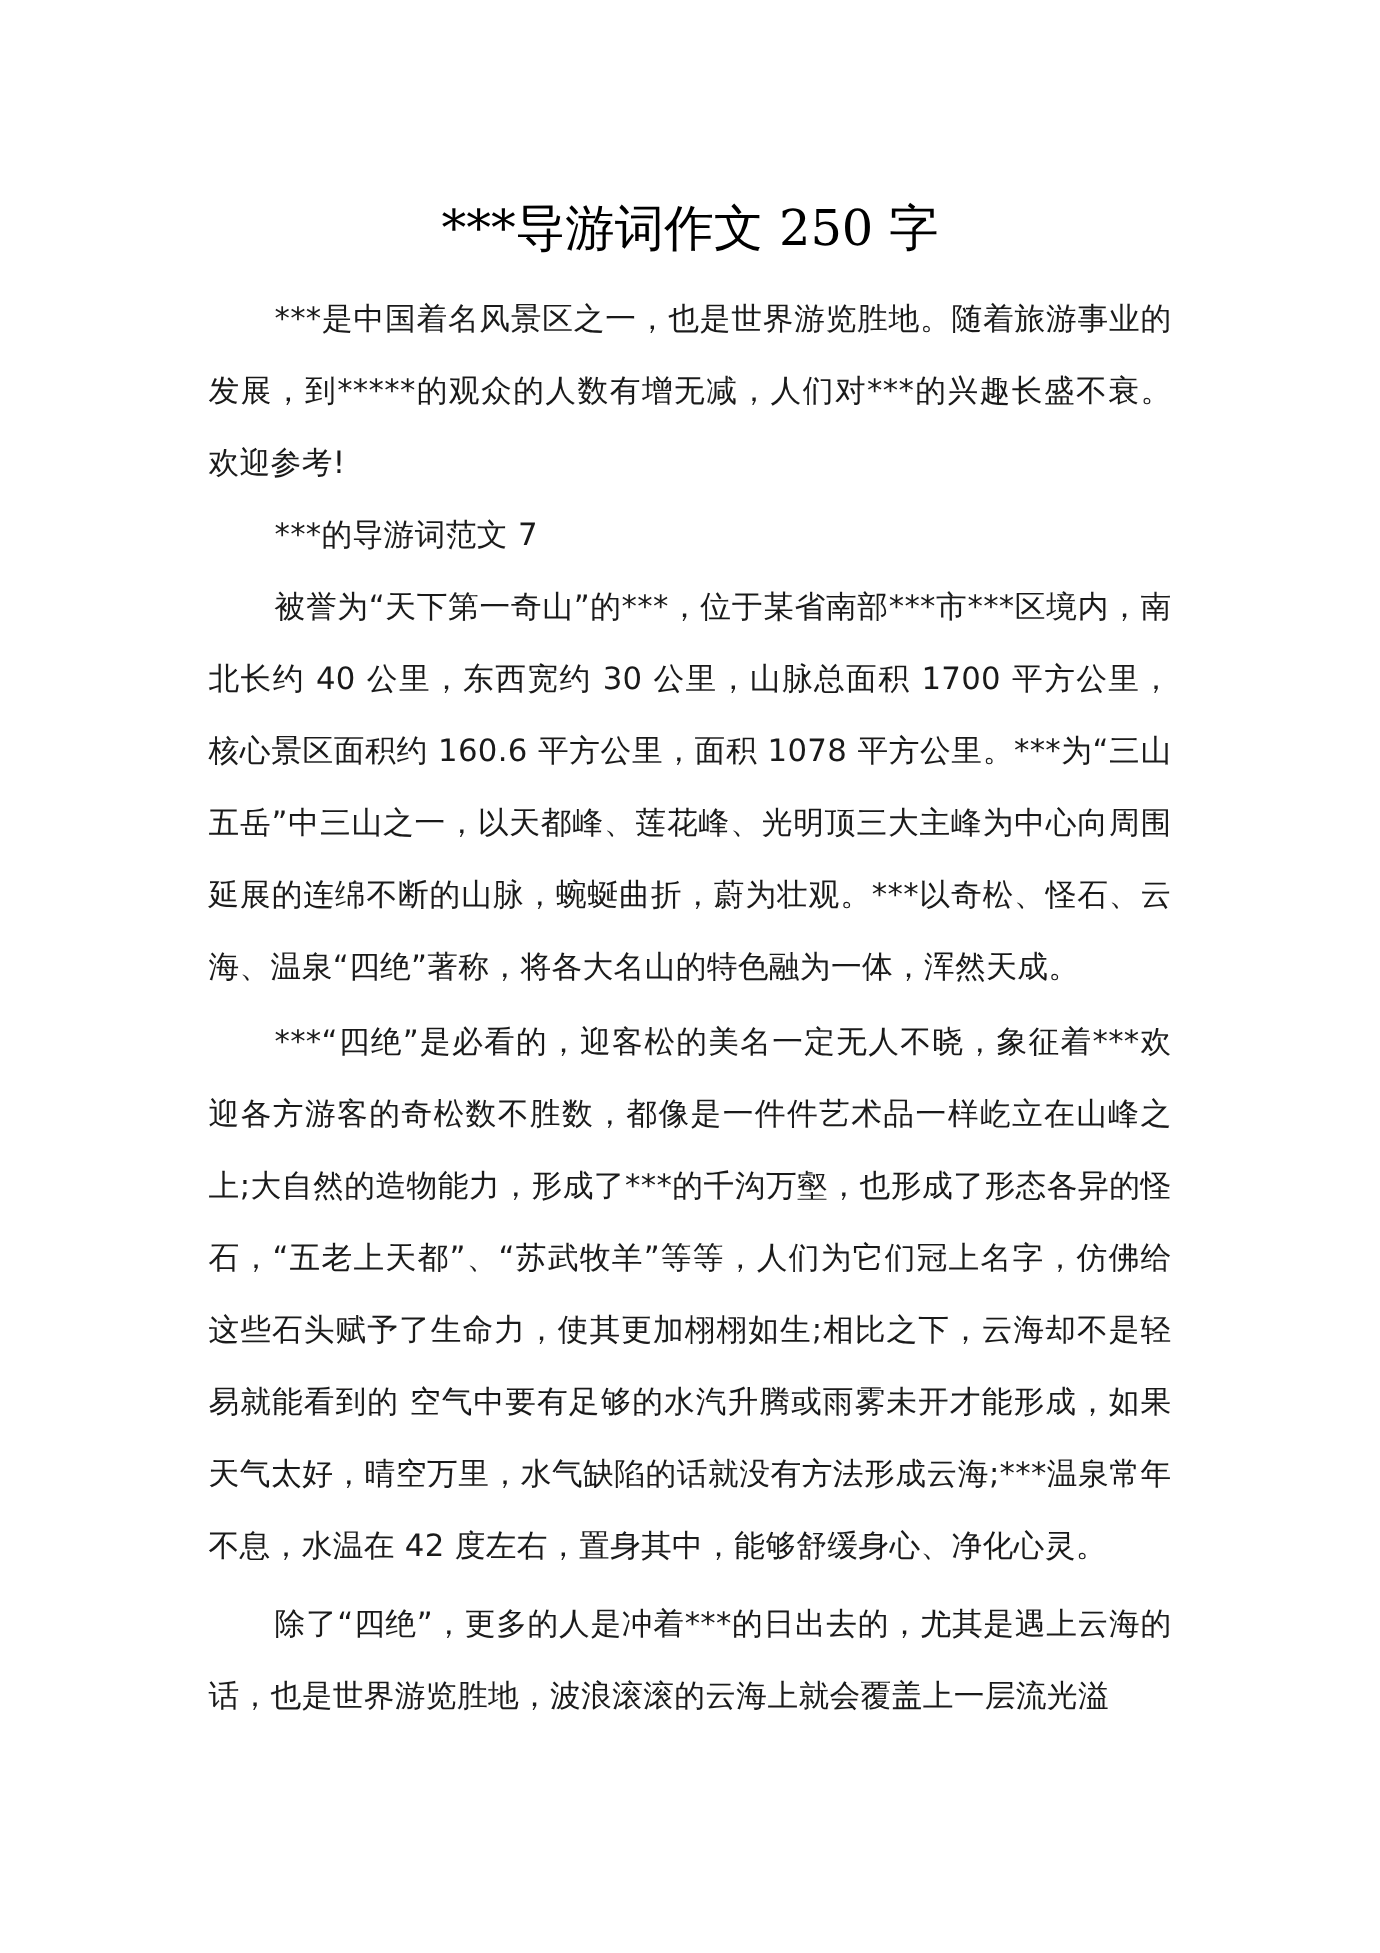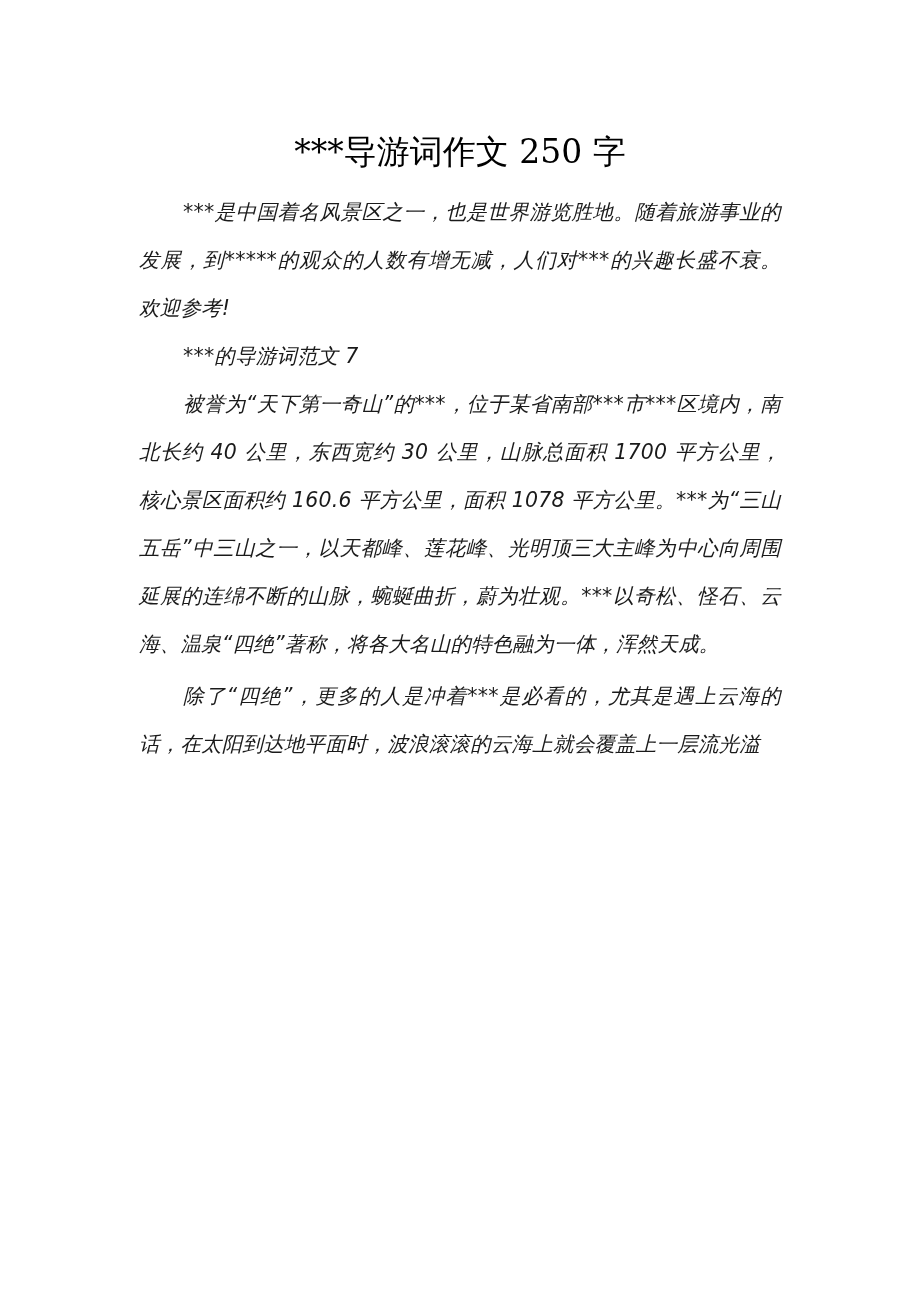--- a/index.html
+++ b/index.html
@@ -33,21 +33,20 @@
     line-height: 48px;
     font-weight: normal;
     color: #000;
     margin: 0;
   }
   .body {
     position: absolute;
     left: 139px;
     top: 188px;
     width: 642px;
-    font-style: italic;
   }
   .para {
     margin: 0;
     font-size: 20.5px;
     line-height: 48px;
     text-indent: 44px;
     text-align: justify;
     text-justify: inter-character;
     letter-spacing: 0.2px;
     word-break: break-all;
@@ -63,15 +62,16 @@
 </head>
 <body>
 
 <div class="page">
   <h1 class="title">***导游词作文 250 字</h1>
 
   <div class="body">
     <p class="para">***是中国着名风景区之一，也是世界游览胜地。随着旅游事业的发展，到*****的观众的人数有增无减，人们对***的兴趣长盛不衰。欢迎参考!</p>
     <p class="para">***的导游词范文 7</p>
     <p class="para">被誉为“天下第一奇山”的***，位于某省南部***市***区境内，南北长约 40 公里，东西宽约 30 公里，山脉总面积 1700 平方公里，核心景区面积约 160.6 平方公里，面积 1078 平方公里。***为“三山五岳”中三山之一，以天都峰、莲花峰、光明顶三大主峰为中心向周围延展的连绵不断的山脉，蜿蜒曲折，蔚为壮观。***以奇松、怪石、云海、温泉“四绝”著称，将各大名山的特色融为一体，浑然天成。</p>
-    <p class="para gap-lg">除了“四绝”，更多的人是冲着***是必看的，尤其是遇上云海的话，在太阳到达地平面时，波浪滚滚的云海上就会覆盖上一层流光溢</p>
+    <p class="para gap">***“四绝”是必看的，迎客松的美名一定无人不晓，象征着***欢迎各方游客的奇松数不胜数，都像是一件件艺术品一样屹立在山峰之上;大自然的造物能力，形成了***的千沟万壑，也形成了形态各异的怪石，“五老上天都”、“苏武牧羊”等等，人们为它们冠上名字，仿佛给这些石头赋予了生命力，使其更加栩栩如生;相比之下，云海却不是轻易就能看到的 空气中要有足够的水汽升腾或雨雾未开才能形成，如果天气太好，晴空万里，水气缺陷的话就没有方法形成云海;***温泉常年不息，水温在 42 度左右，置身其中，能够舒缓身心、净化心灵。</p>
+    <p class="para gap-lg">除了“四绝”，更多的人是冲着***的日出去的，尤其是遇上云海的话，也是世界游览胜地，波浪滚滚的云海上就会覆盖上一层流光溢</p>
   </div>
 </div>
 
 </body></html>

